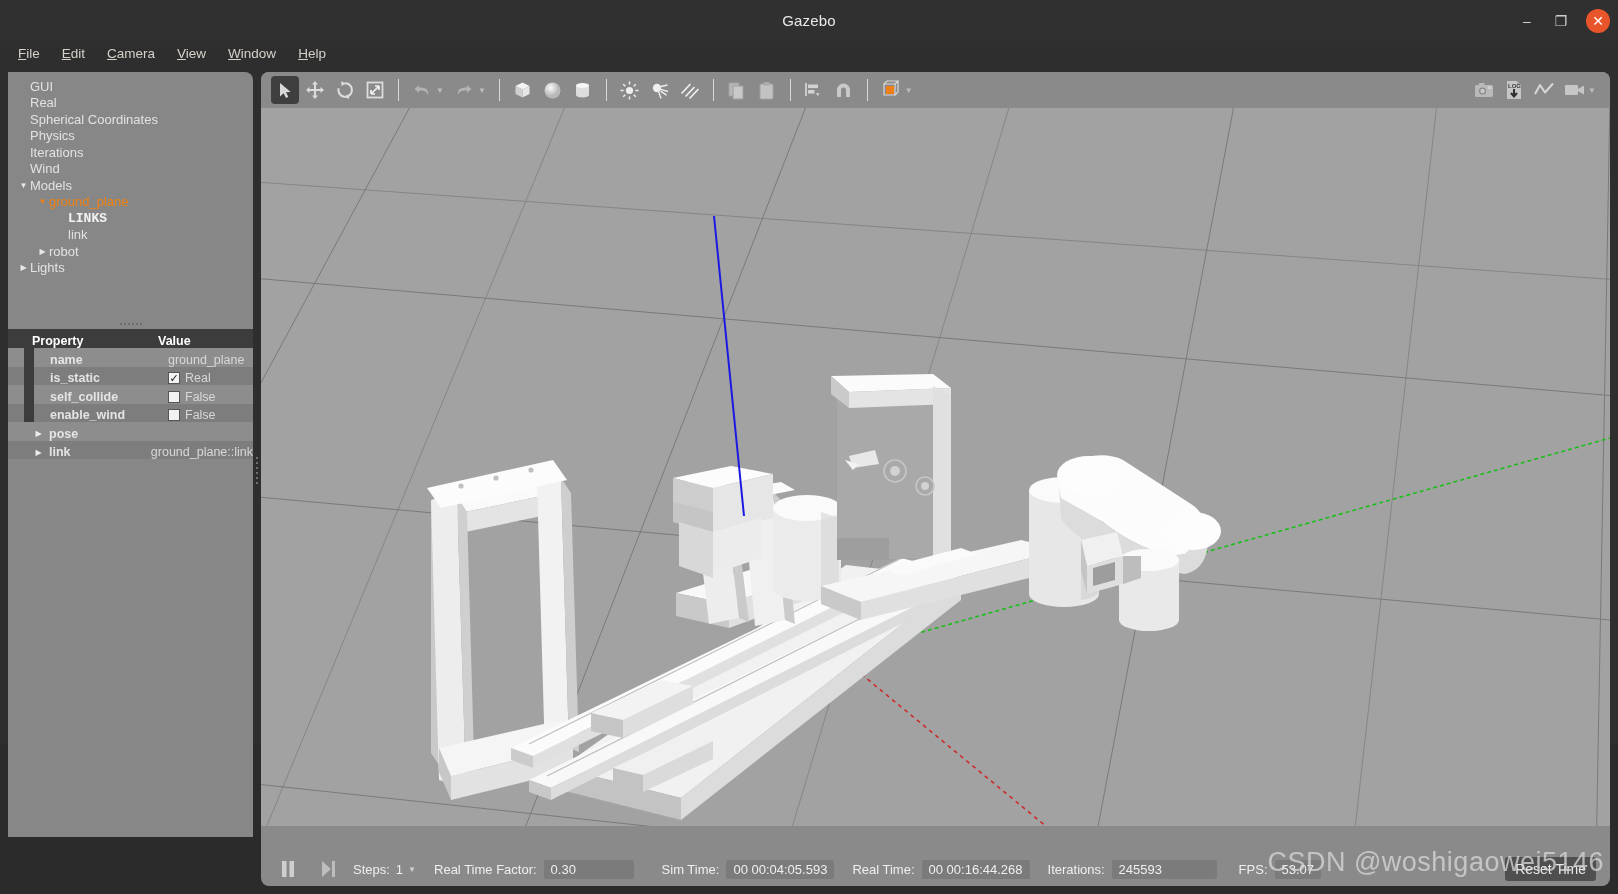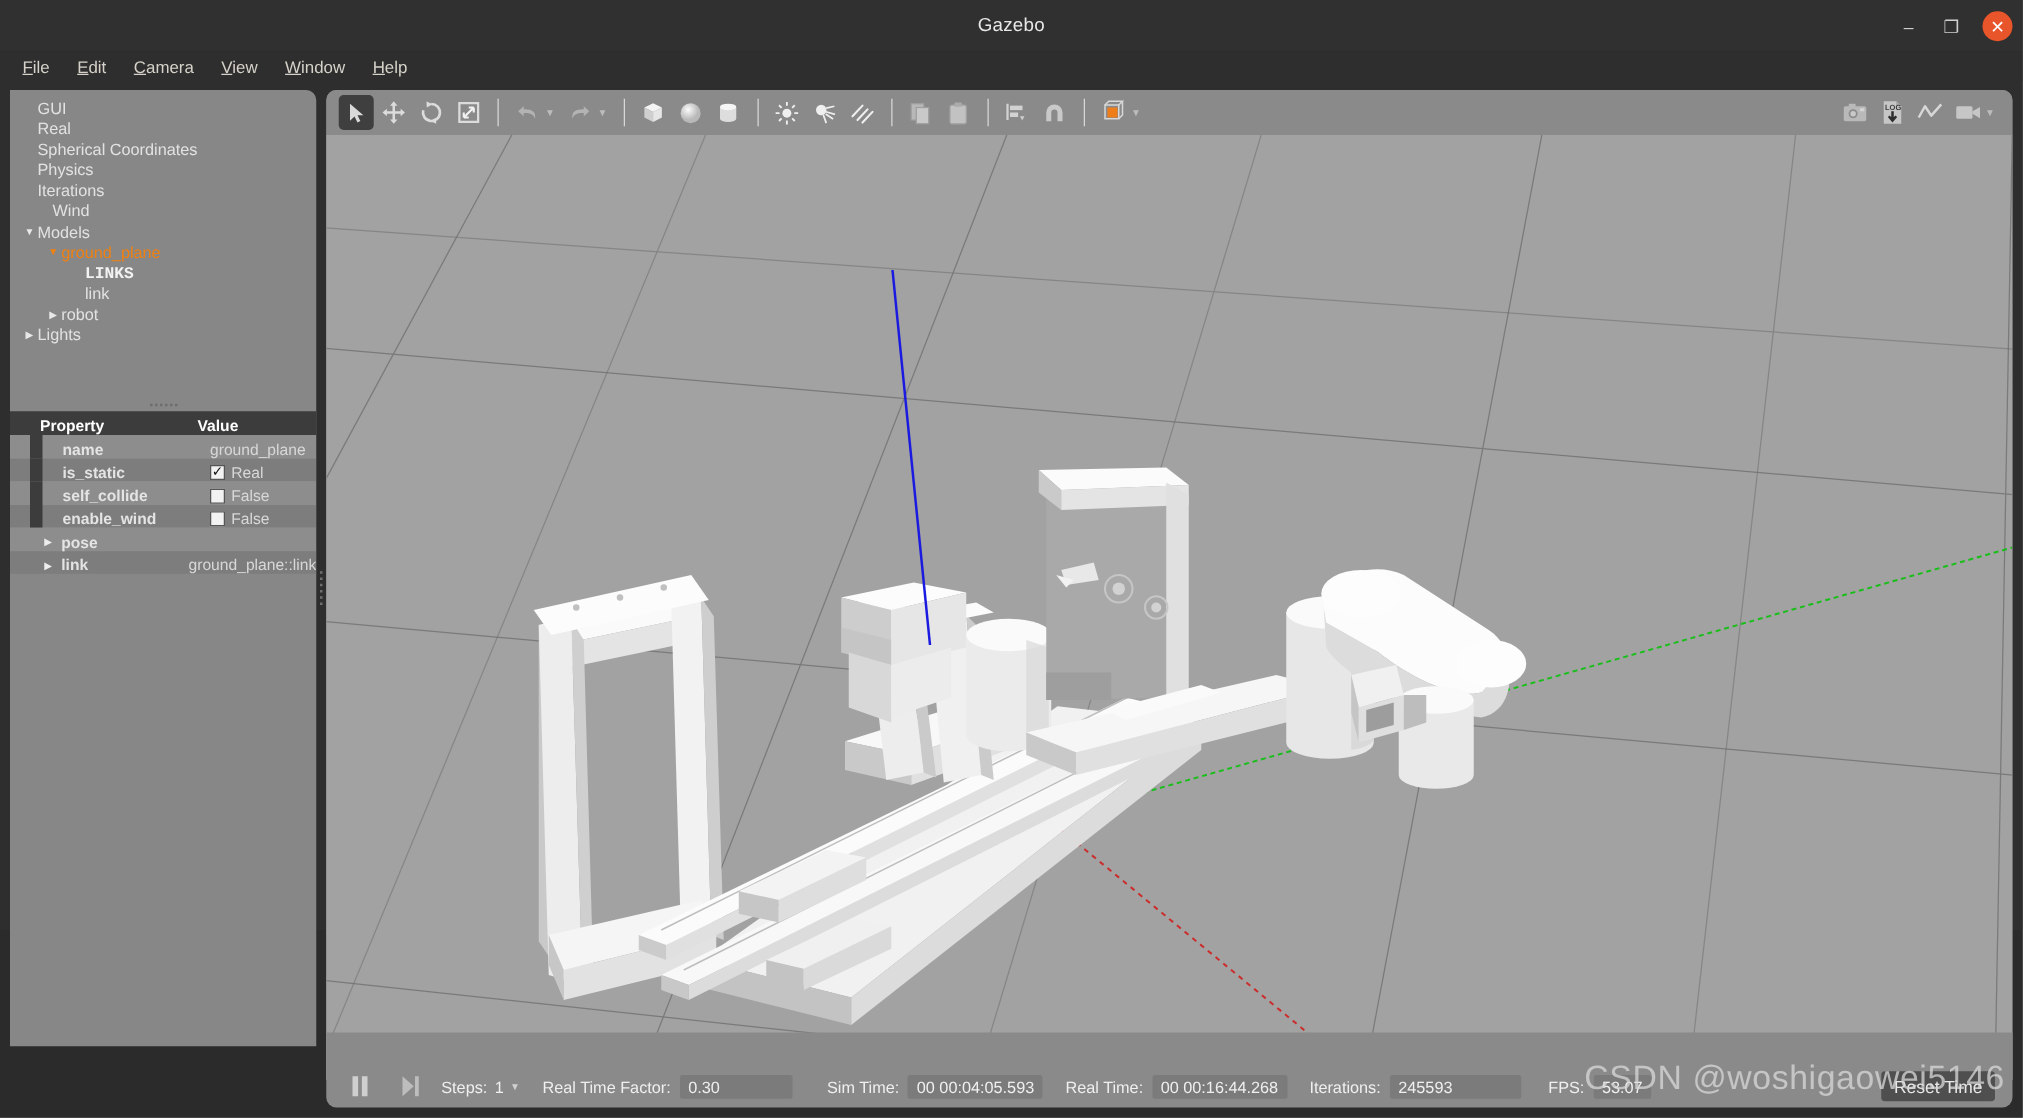--- a/index.html
+++ b/index.html
@@ -176,21 +176,21 @@
         </div>
         <div class="trow" style="padding-left:22px;">
           <span class="lbl">Spherical Coordinates</span>
         </div>
         <div class="trow" style="padding-left:22px;">
           <span class="lbl">Physics</span>
         </div>
         <div class="trow" style="padding-left:22px;">
           <span class="lbl">Iterations</span>
         </div>
-        <div class="trow" style="padding-left:34px;">
+        <div class="trow" style="padding-left:22px;">
           <span class="lbl">Wind</span>
         </div>
         <div class="trow" style="padding-left:9px;">
           <span class="arrow">▼</span>
           <span class="lbl">Models</span>
         </div>
         <div class="trow sel" style="padding-left:28px;">
           <span class="arrow" style="color:#f08010;">▼</span>
           <span class="lbl">ground_plane</span>
         </div>

